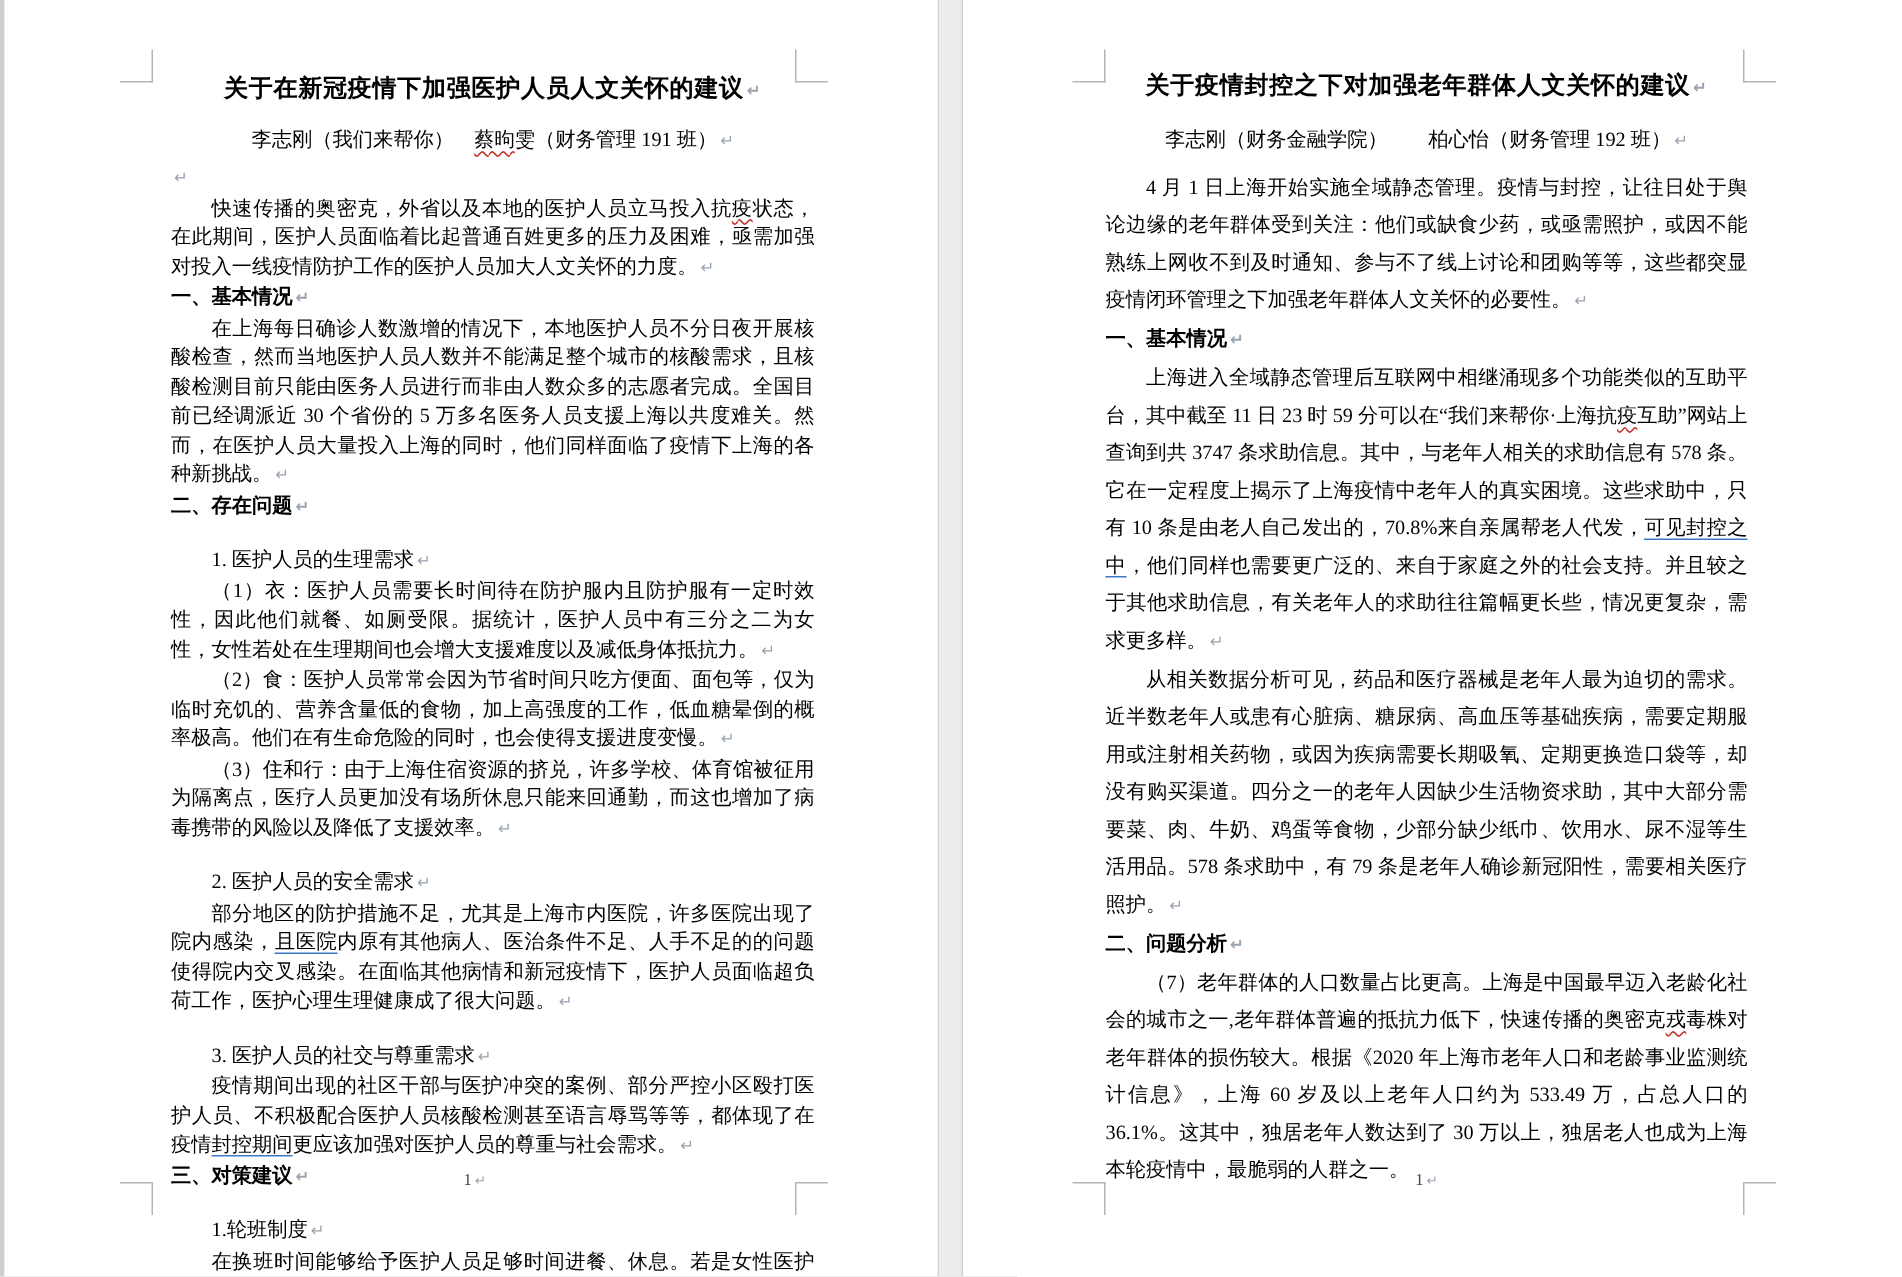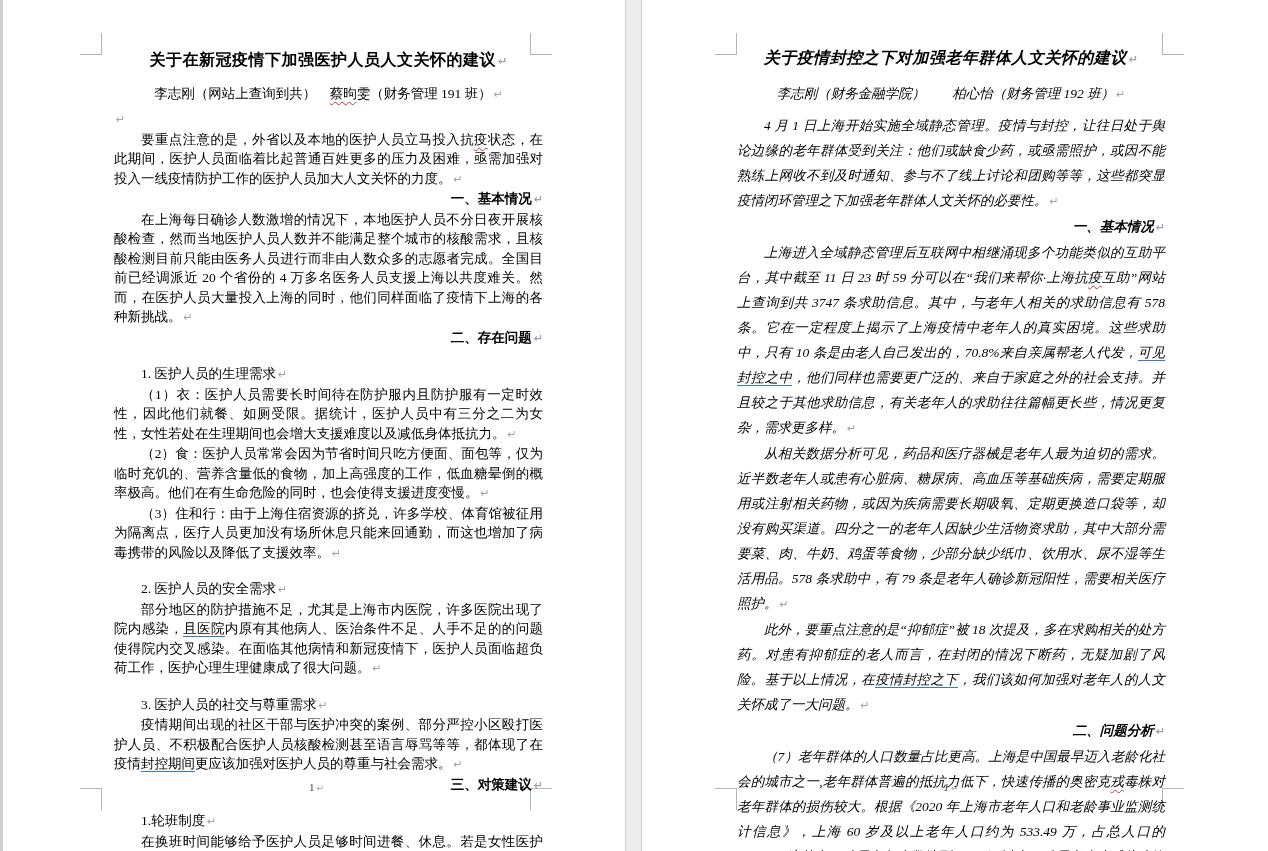--- a/index.html
+++ b/index.html
@@ -13,31 +13,31 @@
     background:var(--workspace-bg);
     font-family:"Liberation Serif","DejaVu Serif",serif;
     color:var(--text);
   }
   .stage{display:flex;width:1268px;height:851px;}
   .sliver{width:3px;background:#cfcfcf;flex:none;}
   .gutter{width:17px;flex:none;background:#ececec;
     border-left:1px solid var(--gutter-line);border-right:1px solid var(--gutter-line);}
   .page{position:relative;background:var(--page-bg);height:851px;flex:none;overflow:hidden;}
   .page.left{width:622px;}
-  .page.right{width:626px;font-style:italic;}
+  .page.right{width:626px;}
   .content{position:absolute;font-size:13.5px;line-height:19.5px;}
   .page.left  .content{left:111px;top:46px;width:429px;}
   .page.right .content{left:95px;top:44px;width:428px;line-height:25px;}
   .blk{text-align:justify;overflow-wrap:break-word;}
   .blk.title{font-weight:bold;font-size:16px;text-align:center;line-height:28px;
     margin-bottom:8px;letter-spacing:0.5px;}
   .blk.author{text-align:center;line-height:20px;margin-bottom:4px;}
   .page.right .blk.author{line-height:24px;margin-bottom:6px;}
   .blk.blank{min-height:19.5px;text-align:left;}
-  .blk.h1{font-weight:bold;text-align:right;}
+  .blk.h1{font-weight:bold;text-align:left;}
   .blk.sub{text-indent:2em;text-align:left;margin-top:16px;}
   .blk.p{text-indent:2em;}
   .u-red{text-decoration:underline;text-decoration-style:wavy;
     text-decoration-color:var(--spellcheck-underline);text-decoration-thickness:1px;
     text-underline-offset:3px;margin-top:14px;}
   .u-blue{border-bottom:1.5px solid var(--grammar-underline);}
   .pmark{color:var(--paragraph-mark);font-size:11px;margin-left:2px;
     font-family:"DejaVu Sans",sans-serif;}
   .footer{position:absolute;top:781px;text-align:center;font-size:11px;color:#444;}
   .page.left  .footer{left:99px;width:429px;}
@@ -59,25 +59,25 @@
 <div class="stage">
   <div class="sliver"></div>
 
   <div class="page left">
     <div class="crop tl"></div>
     <div class="crop tr"></div>
     <div class="crop bl"></div>
     <div class="crop br"></div>
     <div class="content">
         <div class="blk title"><span>关于在新冠疫情下加强医护人员人文关怀的建议</span><span class="pmark">↵</span></div>
-        <div class="blk author"><span>李志刚（网站上查询到共）　</span><span class="u-red">蔡昫</span><span>雯（财务管理 191 班）</span><span class="pmark">↵</span></div>
+        <div class="blk author"><span>李志刚（我们来帮你）　</span><span class="u-red">蔡昫</span><span>雯（财务管理 191 班）</span><span class="pmark">↵</span></div>
         <div class="blk blank"><span class="pmark">↵</span></div>
-        <div class="blk p"><span>要重点注意的是，外省以及本地的医护人员立马投入抗</span><span class="u-red">疫</span><span>状态，在此期间，医护人员面临着比起普通百姓更多的压力及困难，亟需加强对投入一线疫情防护工作的医护人员加大人文关怀的力度。</span><span class="pmark">↵</span></div>
+        <div class="blk p"><span>快速传播的奥密克，外省以及本地的医护人员立马投入抗</span><span class="u-red">疫</span><span>状态，在此期间，医护人员面临着比起普通百姓更多的压力及困难，亟需加强对投入一线疫情防护工作的医护人员加大人文关怀的力度。</span><span class="pmark">↵</span></div>
         <div class="blk h1"><span>一、基本情况</span><span class="pmark">↵</span></div>
-        <div class="blk p"><span>在上海每日确诊人数激增的情况下，本地医护人员不分日夜开展核酸检查，然而当地医护人员人数并不能满足整个城市的核酸需求，且核酸检测目前只能由医务人员进行而非由人数众多的志愿者完成。全国目前已经调派近 20 个省份的 4 万多名医务人员支援上海以共度难关。然而，在医护人员大量投入上海的同时，他们同样面临了疫情下上海的各种新挑战。</span><span class="pmark">↵</span></div>
+        <div class="blk p"><span>在上海每日确诊人数激增的情况下，本地医护人员不分日夜开展核酸检查，然而当地医护人员人数并不能满足整个城市的核酸需求，且核酸检测目前只能由医务人员进行而非由人数众多的志愿者完成。全国目前已经调派近 30 个省份的 5 万多名医务人员支援上海以共度难关。然而，在医护人员大量投入上海的同时，他们同样面临了疫情下上海的各种新挑战。</span><span class="pmark">↵</span></div>
         <div class="blk h1"><span>二、存在问题</span><span class="pmark">↵</span></div>
         <div class="blk sub"><span>1. 医护人员的生理需求</span><span class="pmark">↵</span></div>
         <div class="blk p"><span>（1）衣：医护人员需要长时间待在防护服内且防护服有一定时效性，因此他们就餐、如厕受限。据统计，医护人员中有三分之二为女性，女性若处在生理期间也会增大支援难度以及减低身体抵抗力。</span><span class="pmark">↵</span></div>
         <div class="blk p"><span>（2）食：医护人员常常会因为节省时间只吃方便面、面包等，仅为临时充饥的、营养含量低的食物，加上高强度的工作，低血糖晕倒的概率极高。他们在有生命危险的同时，也会使得支援进度变慢。</span><span class="pmark">↵</span></div>
         <div class="blk p"><span>（3）住和行：由于上海住宿资源的挤兑，许多学校、体育馆被征用为隔离点，医疗人员更加没有场所休息只能来回通勤，而这也增加了病毒携带的风险以及降低了支援效率。</span><span class="pmark">↵</span></div>
         <div class="blk sub"><span>2. 医护人员的安全需求</span><span class="pmark">↵</span></div>
         <div class="blk p"><span>部分地区的防护措施不足，尤其是上海市内医院，许多医院出现了院内感染，</span><span class="u-blue">且医院</span><span>内原有其他病人、医治条件不足、人手不足的的问题使得院内交叉感染。在面临其他病情和新冠疫情下，医护人员面临超负荷工作，医护心理生理健康成了很大问题。</span><span class="pmark">↵</span></div>
         <div class="blk sub"><span>3. 医护人员的社交与尊重需求</span><span class="pmark">↵</span></div>
         <div class="blk p"><span>疫情期间出现的社区干部与医护冲突的案例、部分严控小区殴打医护人员、不积极配合医护人员核酸检测甚至语言辱骂等等，都体现了在疫情</span><span class="u-blue">封控期间</span><span>更应该加强对医护人员的尊重与社会需求。</span><span class="pmark">↵</span></div>
         <div class="blk h1"><span>三、对策建议</span><span class="pmark">↵</span></div>
@@ -95,19 +95,18 @@
     <div class="crop tr"></div>
     <div class="crop bl"></div>
     <div class="crop br"></div>
     <div class="content">
         <div class="blk title"><span>关于疫情封控之下对加强老年群体人文关怀的建议</span><span class="pmark">↵</span></div>
         <div class="blk author"><span>李志刚（财务金融学院）　　柏心怡（财务管理 192 班）</span><span class="pmark">↵</span></div>
         <div class="blk p"><span>4 月 1 日上海开始实施全域静态管理。疫情与封控，让往日处于舆论边缘的老年群体受到关注：他们或缺食少药，或亟需照护，或因不能熟练上网收不到及时通知、参与不了线上讨论和团购等等，这些都突显疫情闭环管理之下加强老年群体人文关怀的必要性。</span><span class="pmark">↵</span></div>
         <div class="blk h1"><span>一、基本情况</span><span class="pmark">↵</span></div>
         <div class="blk p"><span>上海进入全域静态管理后互联网中相继涌现多个功能类似的互助平台，其中截至 11 日 23 时 59 分可以在“我们来帮你·上海抗</span><span class="u-red">疫</span><span>互助”网站上查询到共 3747 条求助信息。其中，与老年人相关的求助信息有 578 条。它在一定程度上揭示了上海疫情中老年人的真实困境。这些求助中，只有 10 条是由老人自己发出的，70.8%来自亲属帮老人代发，</span><span class="u-blue">可见封控之中</span><span>，他们同样也需要更广泛的、来自于家庭之外的社会支持。并且较之于其他求助信息，有关老年人的求助往往篇幅更长些，情况更复杂，需求更多样。</span><span class="pmark">↵</span></div>
         <div class="blk p"><span>从相关数据分析可见，药品和医疗器械是老年人最为迫切的需求。近半数老年人或患有心脏病、糖尿病、高血压等基础疾病，需要定期服用或注射相关药物，或因为疾病需要长期吸氧、定期更换造口袋等，却没有购买渠道。四分之一的老年人因缺少生活物资求助，其中大部分需要菜、肉、牛奶、鸡蛋等食物，少部分缺少纸巾、饮用水、尿不湿等生活用品。578 条求助中，有 79 条是老年人确诊新冠阳性，需要相关医疗照护。</span><span class="pmark">↵</span></div>
-        <div class="blk p"><span>此外，要重点注意的是“抑郁症”被 18 次提及，多在求购相关的处方药。对患有抑郁症的老人而言，在封闭的情况下断药，无疑加剧了风险。基于以上情况，在</span><span class="u-blue">疫情封控之下</span><span>，我们该如何加强对老年人的人文关怀成了一大问题。</span><span class="pmark">↵</span></div>
         <div class="blk h1"><span>二、问题分析</span><span class="pmark">↵</span></div>
         <div class="blk p"><span>（7）老年群体的人口数量占比更高。上海是中国最早迈入老龄化社会的城市之一,老年群体普遍的抵抗力低下，快速传播的奥密克</span><span class="u-red">戎</span><span>毒株对老年群体的损伤较大。根据《2020 年上海市老年人口和老龄事业监测统计信息》，上海 60 岁及以上老年人口约为 533.49 万，占总人口的 36.1%。这其中，独居老年人数达到了 30 万以上，独居老人也成为上海本轮疫情中，最脆弱的人群之一。</span></div>
       </div>
     <div class="footer"><span>1</span><span class="pmark">↵</span></div>
   </div>
 </div>
 
 </body></html>

